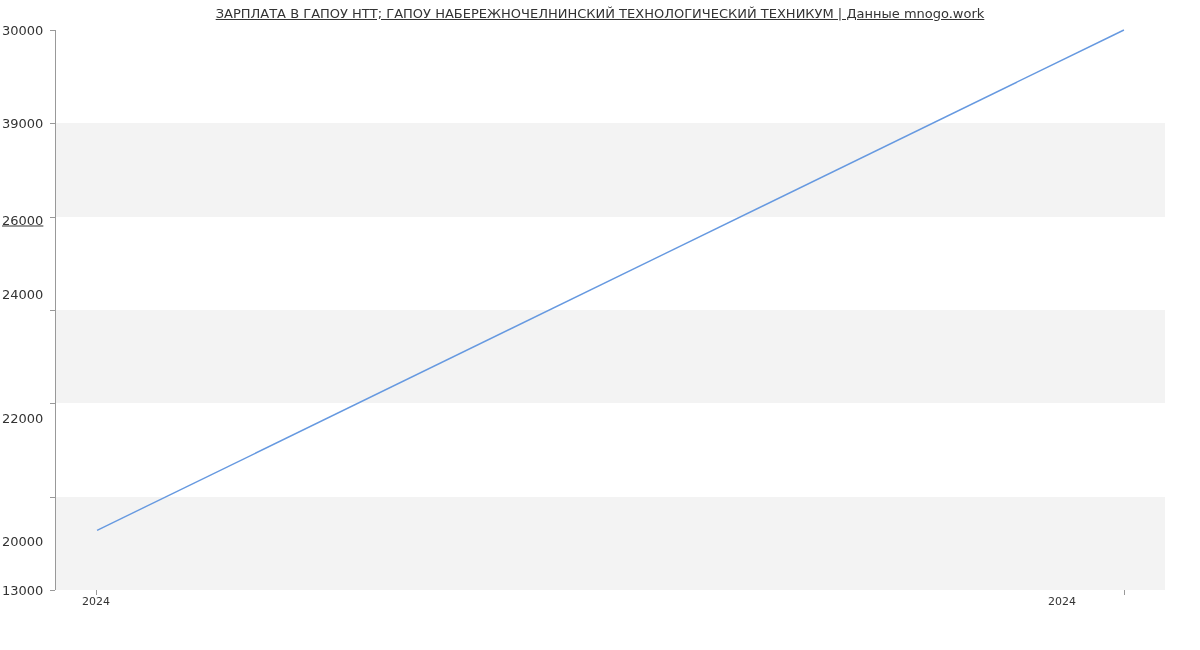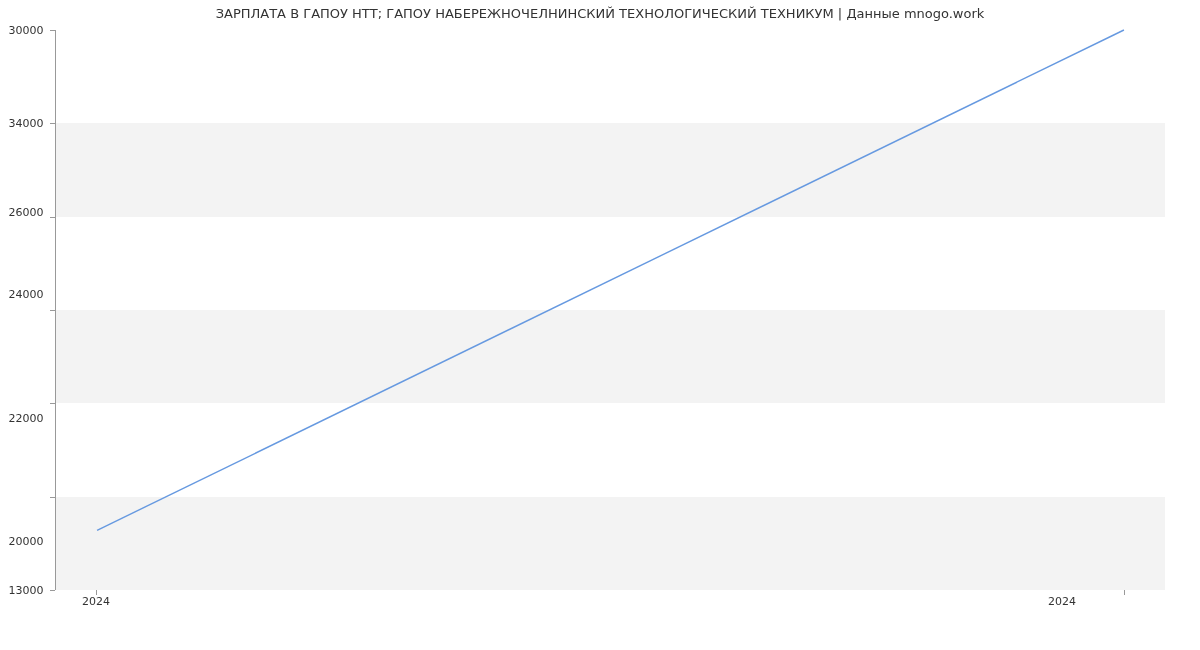--- a/index.html
+++ b/index.html
@@ -16,20 +16,21 @@
     position: relative;
     width: 1200px;
     height: 650px;
   }
   .title {
     position: absolute;
     left: 0; right: 0; top: 6px;
     text-align: center;
     font-size: 13px;
     color: #333;
+    text-decoration: underline;
   }
   .plot {
     position: absolute;
     left: 55px;
     top: 30px;
     width: 1110px;
     height: 560px;
     background: #ffffff;
     border-left: 1px solid #999;
     border-bottom: 1px solid #999;
@@ -37,22 +38,22 @@
   }
   .band {
     position: absolute;
     left: 0; width: 100%;
     background: #f3f3f3;
   }
   .ytick-label {
     position: absolute;
     right: 1150px;
     width: 48px;
-    text-align: center;
-    font-size: 11px;
+    text-align: left;
+    font-size: 13px;
     color: #333;
     transform: translateY(-50%);
   }
   .ytick-mark {
     position: absolute;
     left: 50px;
     width: 5px;
     height: 1px;
     background: #999;
   }
@@ -92,23 +93,23 @@
       </svg>
   </div>
 <div class="ytick-label" style="top: 590px;">13000</div>
     <div class="ytick-mark" style="top: 590px;"></div>
     <div class="ytick-label" style="top: 496.667px; margin-top: 44px;">20000</div>
     <div class="ytick-mark" style="top: 496.667px;"></div>
     <div class="ytick-label" style="top: 418px;">22000</div>
     <div class="ytick-mark" style="top: 403.333px;"></div>
     <div class="ytick-label" style="top: 294px;">24000</div>
     <div class="ytick-mark" style="top: 310px;"></div>
-    <div class="ytick-label" style="top: 212px;">26000</div>
+    <div class="ytick-label" style="top: 220px; text-decoration: underline;">26000</div>
     <div class="ytick-mark" style="top: 216.667px;"></div>
-    <div class="ytick-label" style="top: 123.333px;">34000</div>
+    <div class="ytick-label" style="top: 123.333px;">39000</div>
     <div class="ytick-mark" style="top: 123.333px;"></div>
     <div class="ytick-label" style="top: 30px;">30000</div>
     <div class="ytick-mark" style="top: 30px;"></div>
     <div class="xtick-label" style="left: 96.1111px;">2024</div>
     <div class="xtick-mark" style="left: 96.1111px;"></div>
     <div class="xtick-label" style="left: 1062px;">2024</div>
     <div class="xtick-mark" style="left: 1123.89px;"></div>
   </div>
 
 </body></html>

